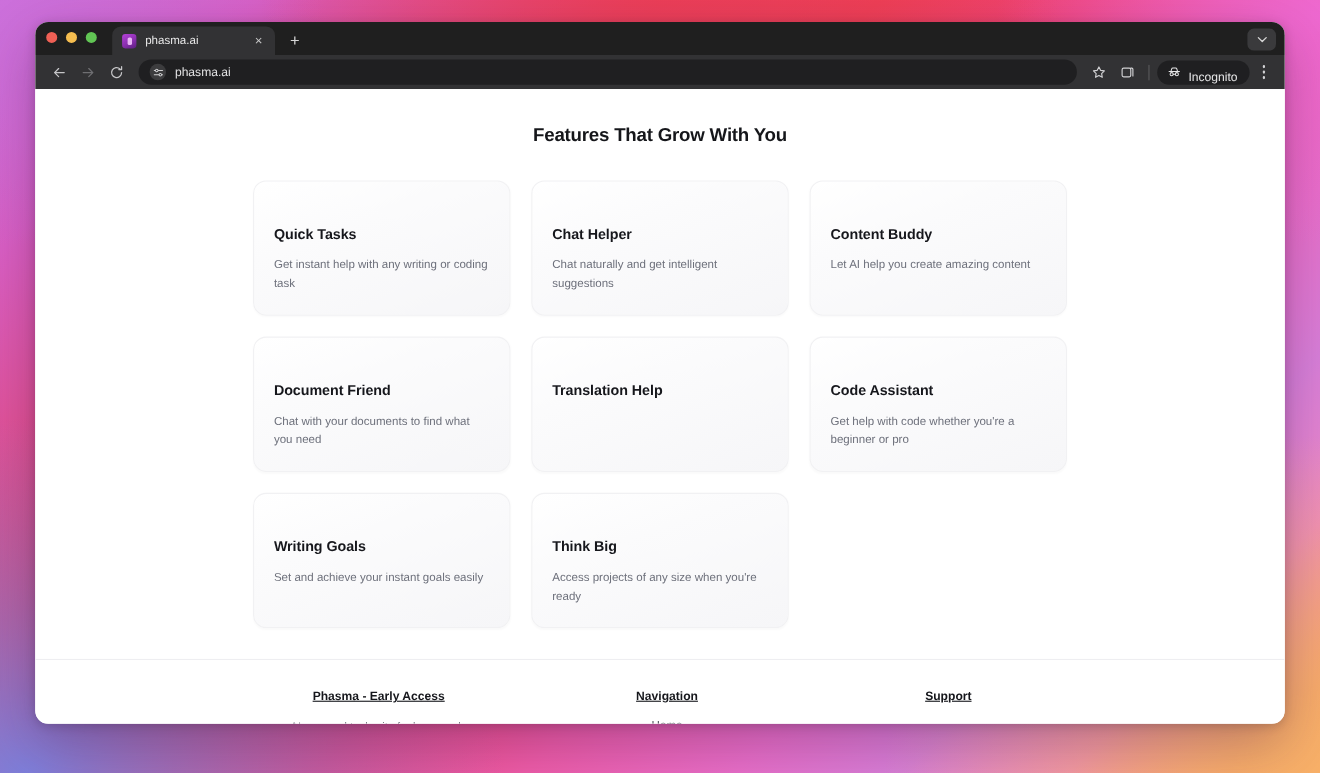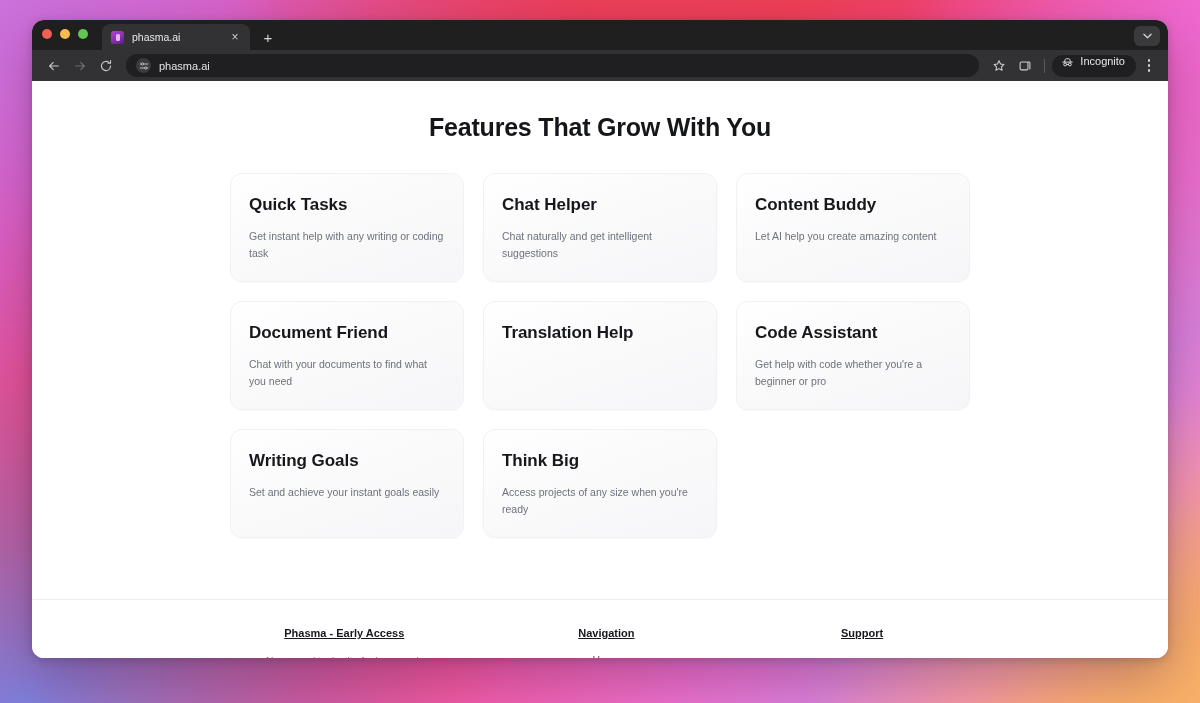--- a/index.html
+++ b/index.html
@@ -201,21 +201,21 @@
 
   .tb-divider {
     width: 1px; height: 14px;
     background: #5a5a5c;
     margin: 0 5px;
     flex: 0 0 auto;
   }
 
   .incognito-pill {
     display: flex;
-    align-items: flex-start;
+    align-items: flex-end;
     gap: 6px;
     height: 22px;
     padding: 0 11px 0 9px;
     border-radius: 11px;
     background: #1f1f21;
     flex: 0 0 auto;
   }
   .incognito-label {
     font-size: 11px;
     color: #e6e6e7;
@@ -234,21 +234,21 @@
   
   .page {
     height: 577px;
     background: #ffffff;
     overflow: hidden;
     position: relative;
   }
 
   .page-title {
     text-align: center;
-    font-size: 25px;
+    font-size: 17px;
     font-weight: 700;
     color: #15161a;
     letter-spacing: -0.2px;
     padding-top: 32px;
   }
 
   .features-grid {
     width: 740px;
     margin: 31px auto 0;
     display: grid;
@@ -259,25 +259,26 @@
   .feature-card {
     border-radius: 12px;
     background: linear-gradient(160deg, #ffffff 0%, #fbfbfc 35%, #f6f6f8 100%);
     border: 1px solid #f1f1f3;
     padding: 21px 18px 20px 18px;
     min-height: 94px;
     box-shadow: 0 1px 2px rgba(16,18,28,0.025);
   }
 
   .card-title {
-    font-size: 17px;
+    font-size: 13px;
     font-weight: 700;
     color: #16171c;
     letter-spacing: -0.05px;
     margin-bottom: 13px;
+    margin-top: 19px;
   }
 
   .card-desc {
     font-size: 10.5px;
     line-height: 1.58;
     color: #6e717c;
   }
 
   
   .footer {

